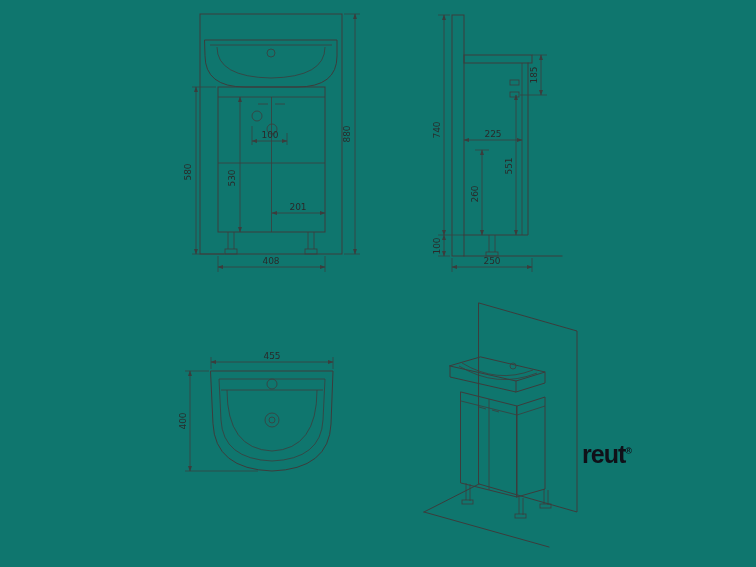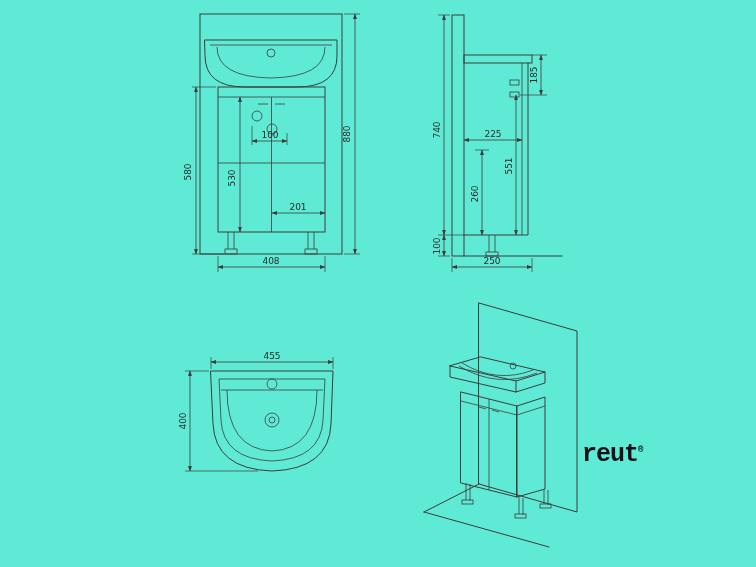--- a/index.html
+++ b/index.html
@@ -1,24 +1,24 @@
 <!DOCTYPE html>
 <html style="--line: #3c3c3c; --logo: #101018;"><head>
 <meta charset="utf-8">
 <style>
   html,body{margin:0;padding:0;background:#ffffff;}
-  .canvas{position:relative;width:756px;height:567px;background:#5eead4;overflow:hidden;
+  .canvas{position:relative;width:756px;height:567px;background:#0f766e;overflow:hidden;
           font-family:"DejaVu Sans",sans-serif;}
   svg{position:absolute;left:0;top:0;}
   .ln{stroke:var(--line,#3c3c3c);stroke-width:1;fill:none;stroke-linecap:square;}
   .det{stroke:var(--line,#3c3c3c);stroke-width:0.8;fill:none;}
   .dim{stroke:var(--line,#3c3c3c);stroke-width:0.8;fill:none;}
   .ext{stroke:var(--line,#3c3c3c);stroke-width:0.7;fill:none;}
   .dtx{font-family:"DejaVu Sans",sans-serif;font-size:9px;fill:#2a2a2a;text-anchor:middle;}
-  .logo{position:absolute;left:582px;top:442px;font-family:Liberation Mono, monospace;
+  .logo{position:absolute;left:582px;top:442px;font-family:Liberation Sans, sans-serif;
         font-weight:bold;font-size:25px;line-height:1;color:var(--logo,#101018);letter-spacing:-1px;text-align:center;}
   .logo sup{font-size:9px;letter-spacing:0;vertical-align:super;}
 </style>
 </head>
 <body>
 
 <div class="canvas">
 <svg width="756" height="567" viewBox="0 0 756 567">
   <defs>
     <marker id="ar" viewBox="0 0 10 10" refX="9" refY="5" markerWidth="7" markerHeight="7" orient="auto-start-reverse">

